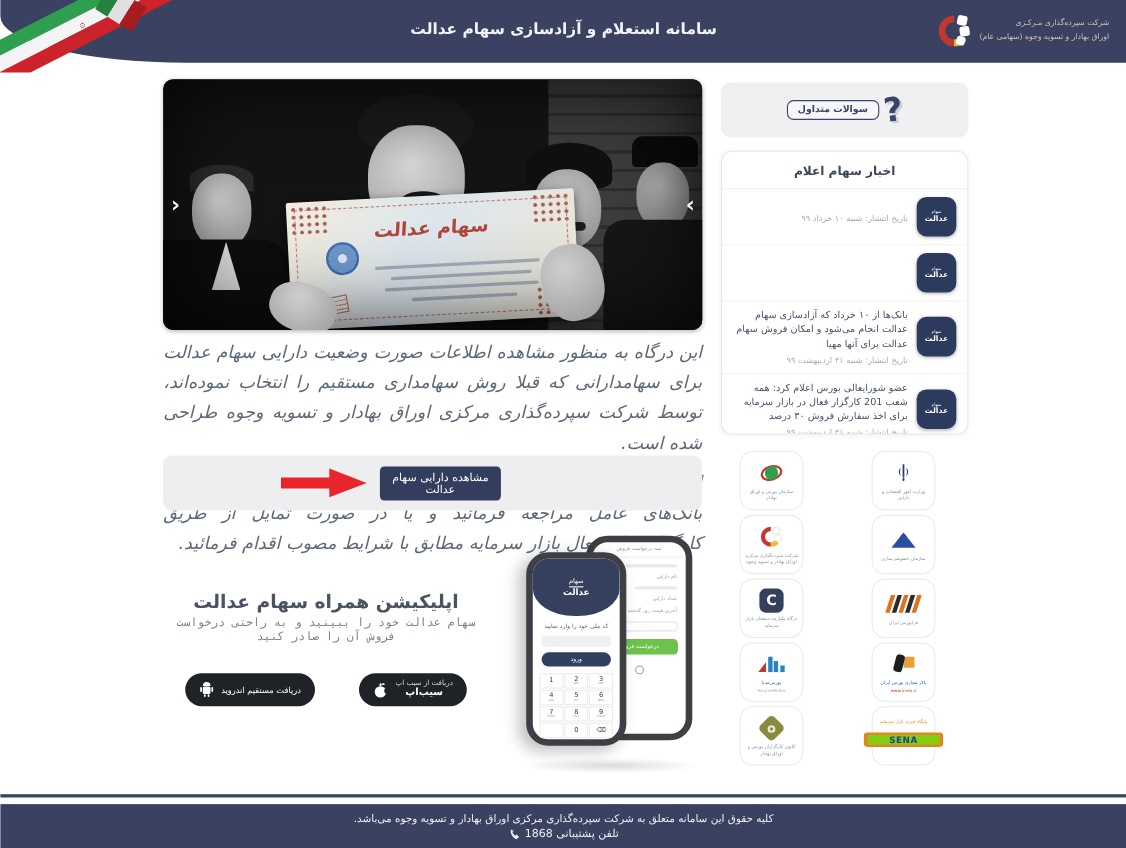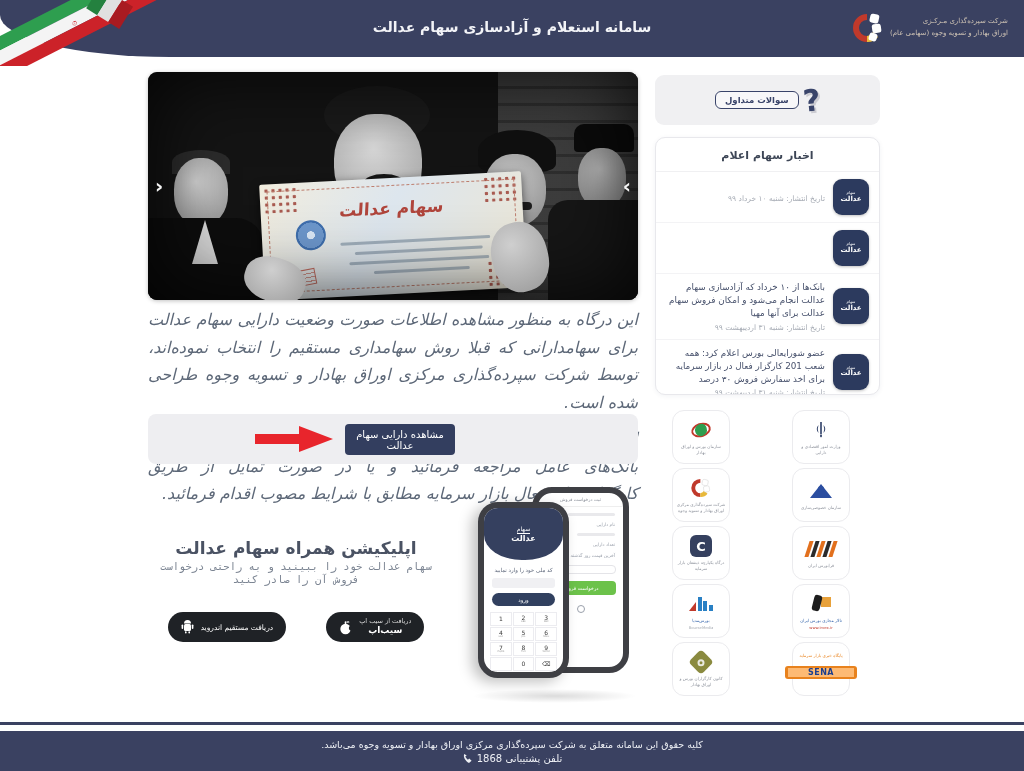--- a/index.html
+++ b/index.html
@@ -164,21 +164,21 @@
   .ic-fara { display:flex; gap:2px; transform:skewX(-18deg); }
   .ic-fara i { width:4px; height:16px; } .ic-fara i:nth-child(odd){ background:#e2701d; } .ic-fara i:nth-child(even){ background:#2b2b2b; }
   .ic-stake { width:22px; height:22px; background:#35405f; border-radius:6px; color:#fff;
     display:flex; align-items:center; justify-content:center; font-size:13px; font-weight:bold; }
   .ic-irvex { position:relative; width:20px; height:18px; }
   .ic-irvex .sq { position:absolute; right:0; top:2px; width:10px; height:10px; background:#e8a13a; }
   .ic-irvex .fg { position:absolute; left:2px; top:0; width:8px; height:16px; background:#1d1d1d; border-radius:3px; transform:rotate(14deg); }
   .ic-bm { display:flex; align-items:flex-end; gap:1.5px; }
   .ic-bm i { width:4px; background:#2980c4; } .ic-bm .r { width:0; height:0; border-bottom:9px solid #c0392b; border-left:7px solid transparent; background:none; }
   .ic-sena { background:#e8821d; border-radius:3px; padding:2px 3px; }
-  .ic-sena span { display:block; background:#fdba74; color:#1d3f8f; font-weight:bold; font-size:8px; padding:0 20px; letter-spacing:.5px; }
+  .ic-sena span { display:block; background:#84cc16; color:#1d3f8f; font-weight:bold; font-size:8px; padding:0 20px; letter-spacing:.5px; }
   .ic-brokers { width:18px; height:18px; background:#8a8a3f; border-radius:4px; transform:rotate(45deg);
     display:flex; align-items:center; justify-content:center; }
   .ic-brokers i { width:7px; height:7px; border:2px solid #e9e9df; border-radius:50%; transform:rotate(-45deg); }
   
   .footer-rule { position:absolute; left:0; top:722px; width:1024px; height:3px; background:#3a4161; }
   .footer { position:absolute; left:0; top:731px; width:1024px; height:40px; background:#3a4161;
     color:#eef0f5; display:flex; flex-direction:column; align-items:center; justify-content:center; gap:3px; }
   .foot-1 { font-size:9.5px; }
   .foot-2 { display:flex; align-items:center; gap:4px; font-size:10px; }
 </style>

